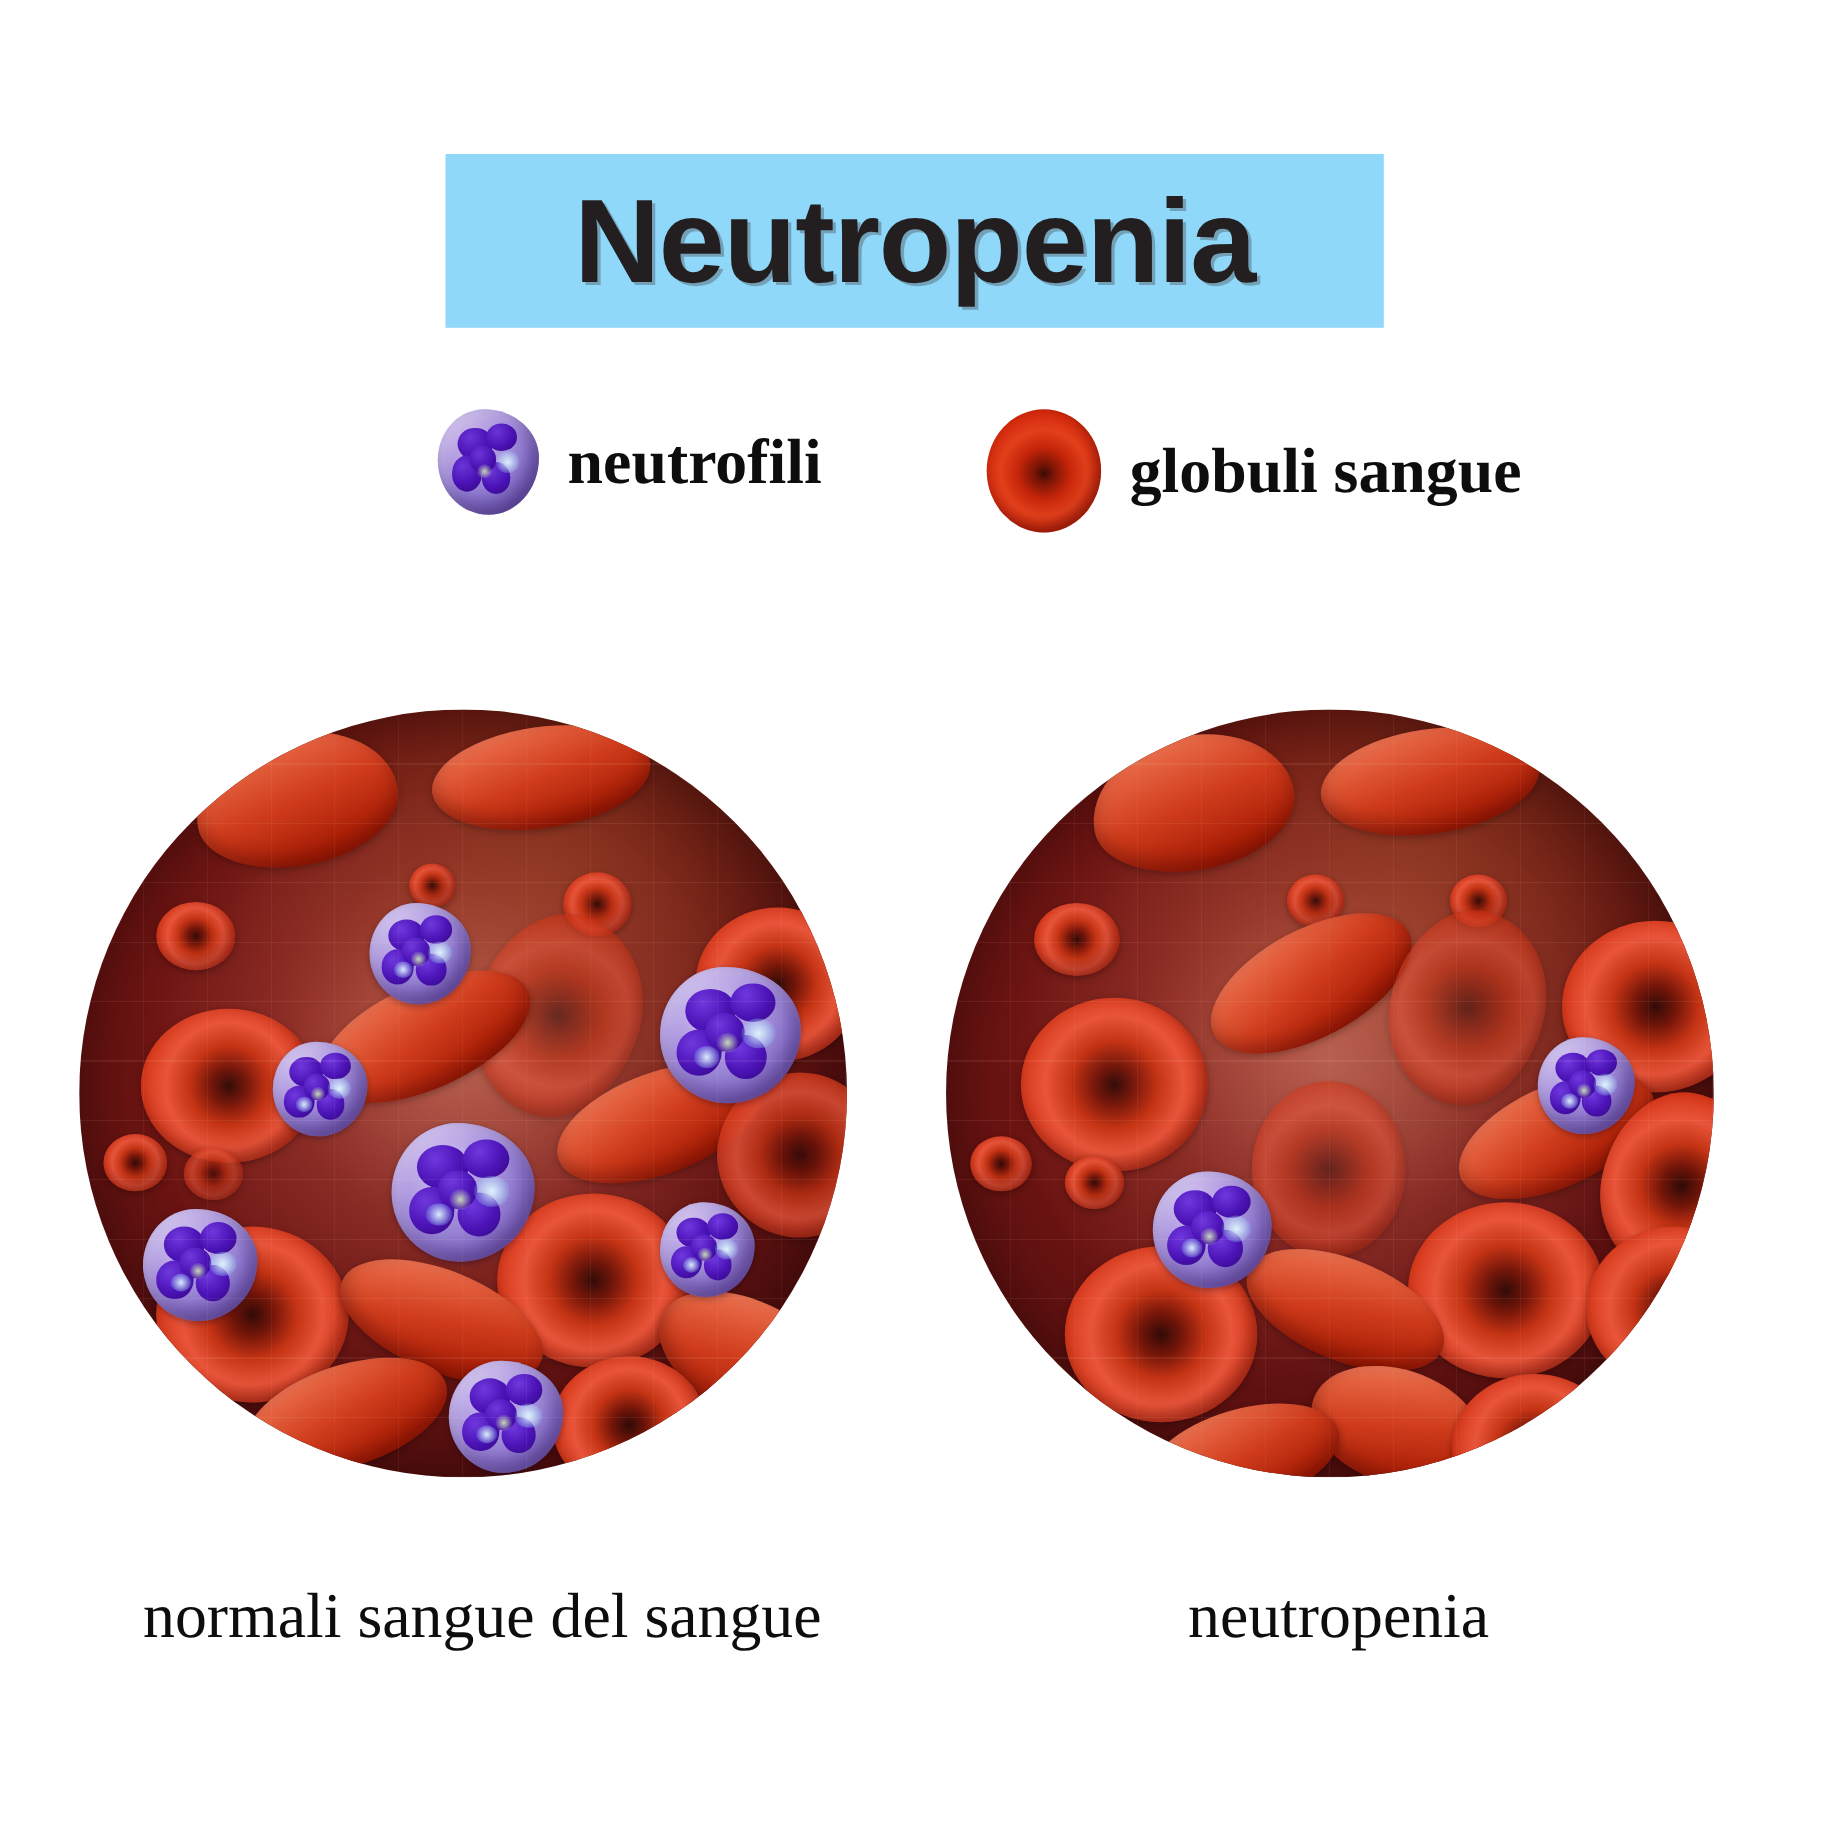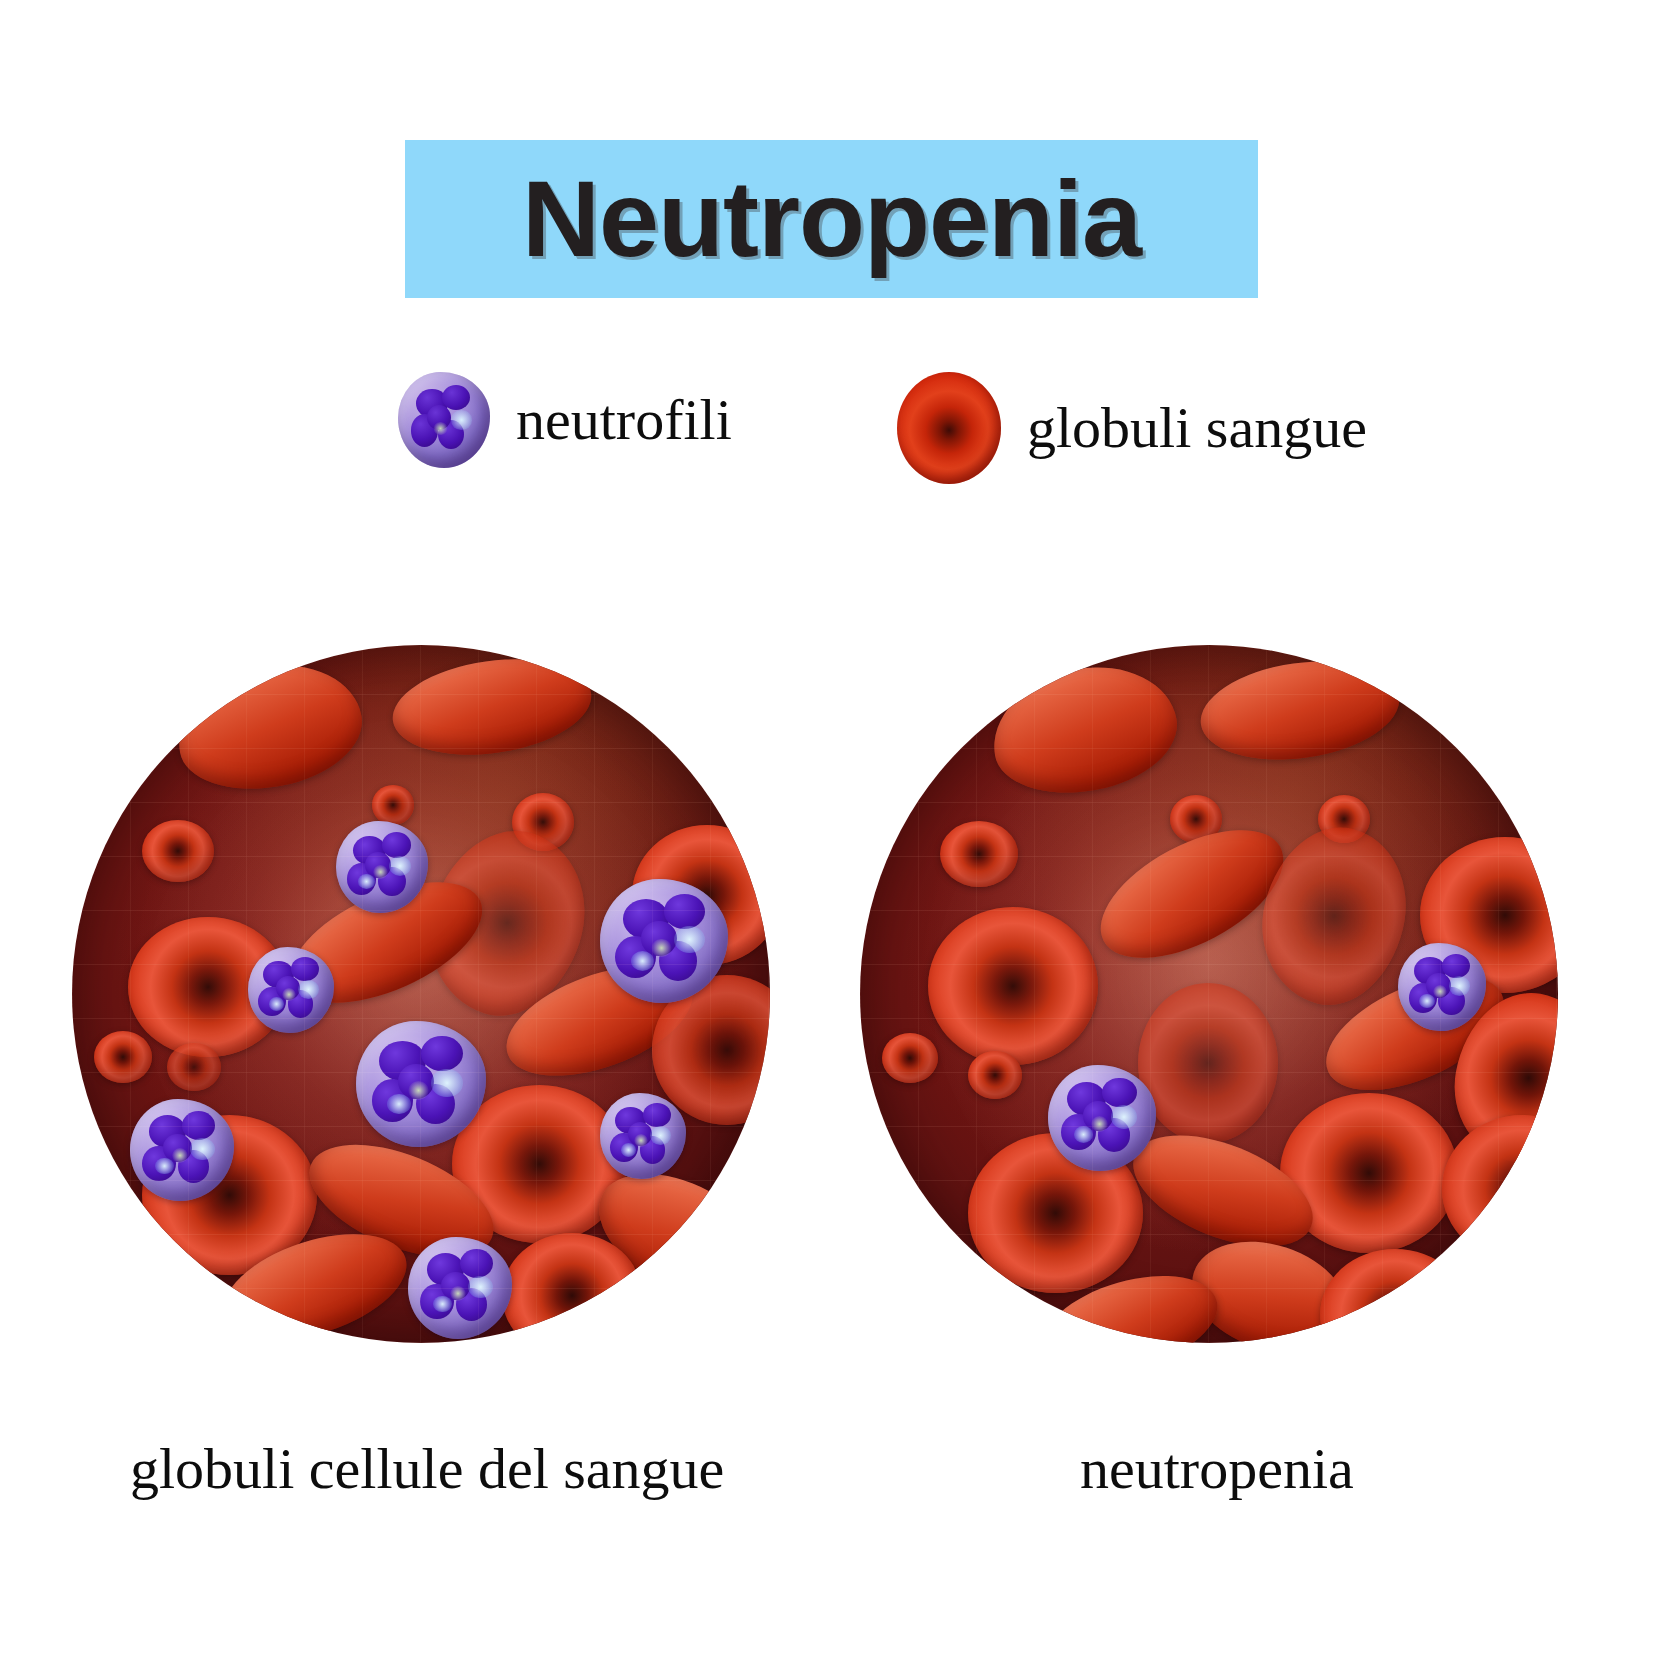--- a/index.html
+++ b/index.html
@@ -27,21 +27,21 @@
     color:#231f20;
     letter-spacing:-1px;
     text-shadow:3px 3px 0 rgba(60,60,60,.35);
     line-height:1;
   }
 
   
   .legend{
     position:absolute;
     left:0; top:372px;
-    width:1659px; height:130px;
+    width:1659px; height:130px;font-weight:bold;
   }
   .legend-item{
     position:absolute;
     display:flex; align-items:center; gap:26px;
   }
   .legend-item.neutro{ left:398px; top:0; }
   .legend-item.rbc{ left:897px; top:0; }
   .legend-label{
     font-family:"Liberation Serif", serif;
     font-size:58px;
@@ -358,16 +358,16 @@
       <div class="lobe d"></div>
         <div class="lobe e"></div>
         <div class="spark s1"></div>
         <div class="spark s2"></div>
         <div class="spark s3"></div>
     </div>
 
     <div class="mesh"></div>
   </div>
 
-  <div class="caption left">globuli cellule del sangue</div>
+  <div class="caption left">normali sangue del sangue</div>
   <div class="caption right">neutropenia</div>
 
 </div>
 
 </body></html>

